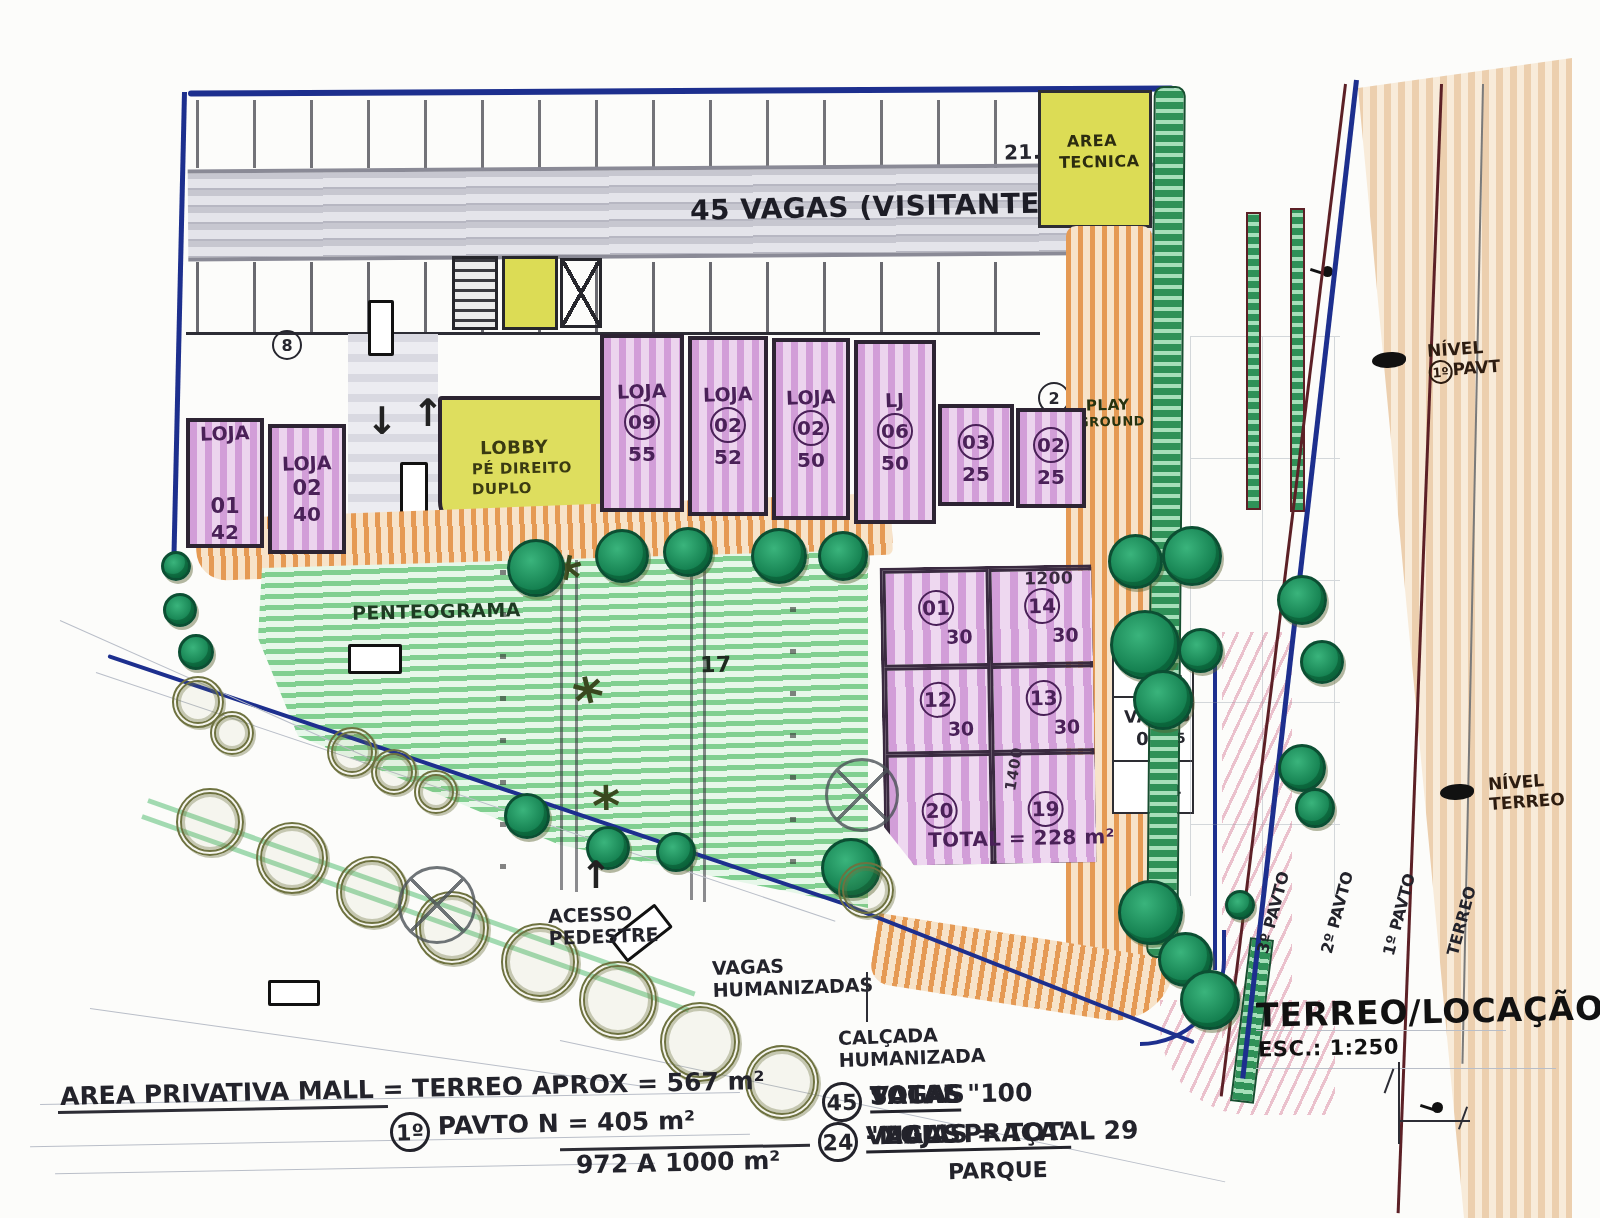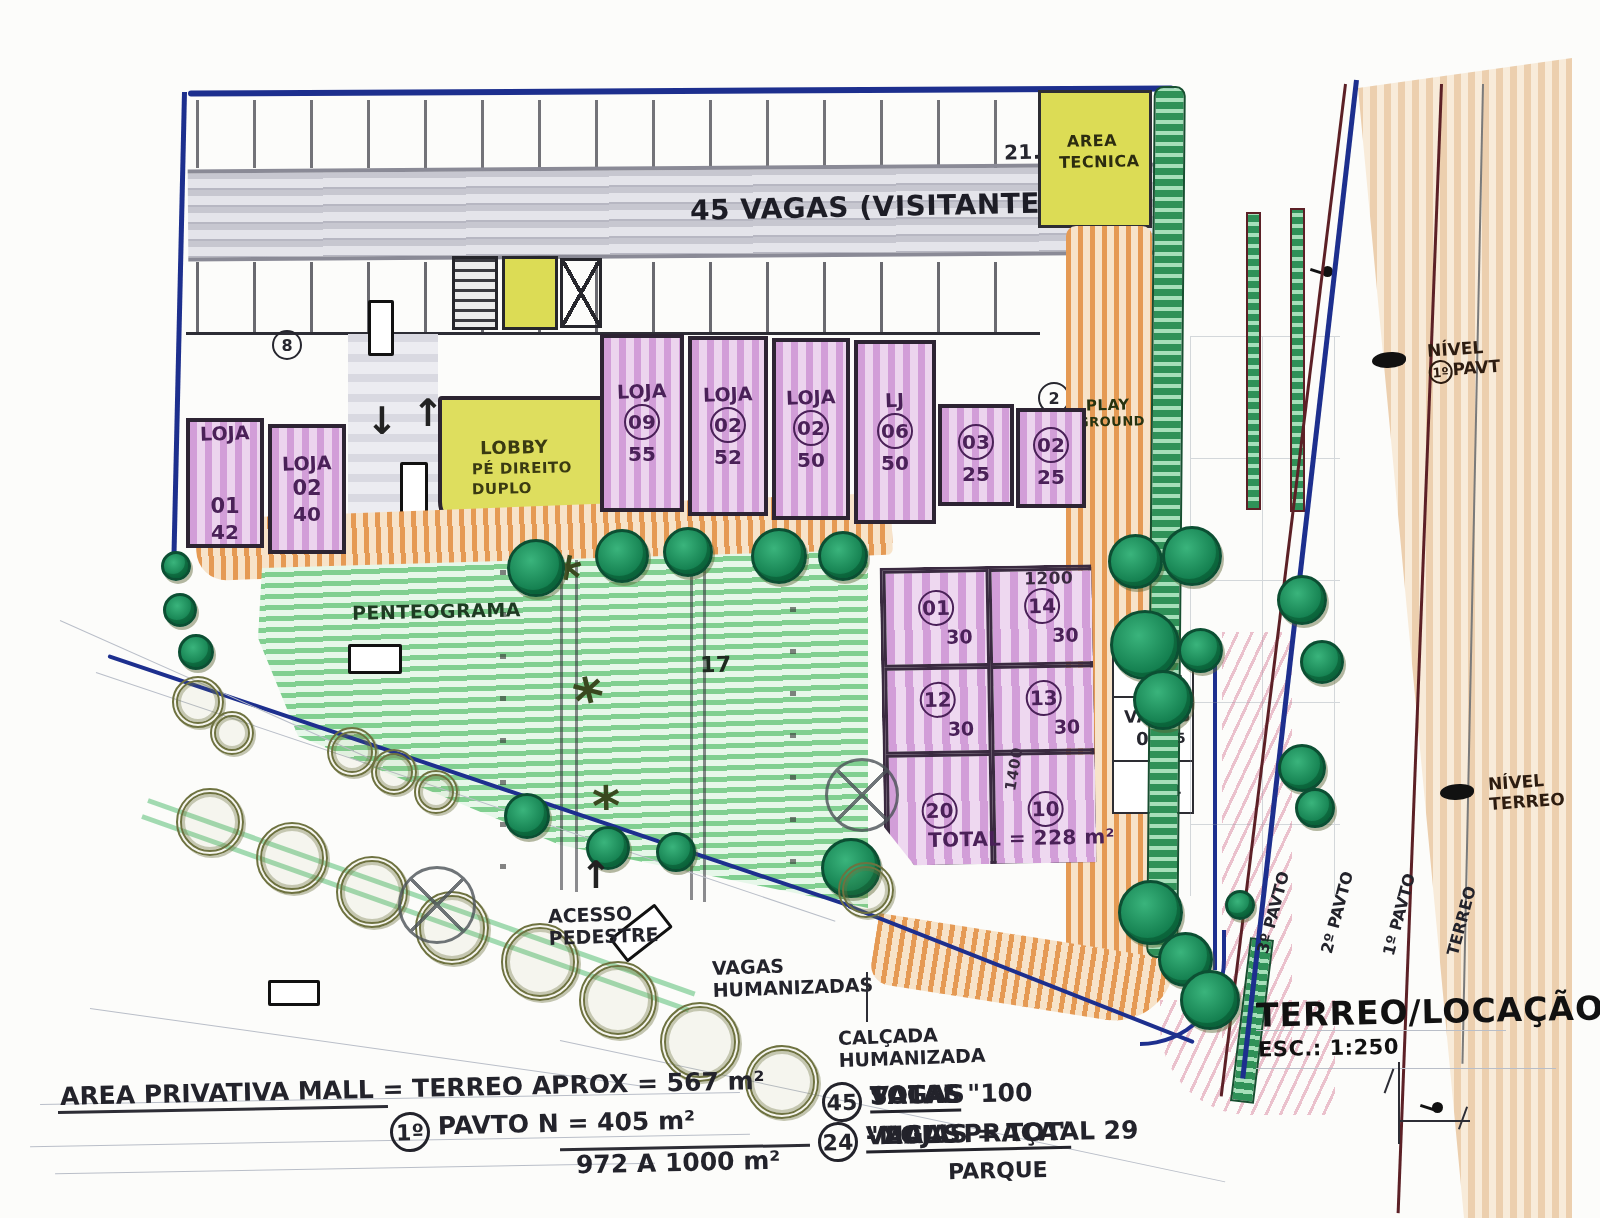--- a/index.html
+++ b/index.html
@@ -174,21 +174,21 @@
       <div class="ar" style="position:static;">30</div>
     </div>
     <div class="cell" style="left:106px;top:97px;width:106px;height:87px;">
       <div class="circ">13</div>
       <div class="ar" style="position:static;">30</div>
     </div>
     <div class="cell" style="left:0;top:184px;width:106px;height:114px;">
       <div class="circ">20</div>
     </div>
     <div class="cell" style="left:106px;top:184px;width:106px;height:114px;">
-      <div class="circ">10</div>
+      <div class="circ">19</div>
     </div>
   </div>
   <div class="hw" style="left:1024px;top:568px;font-size:17px;color:#3a2a40;">1200</div>
   <div class="hw" style="left:992px;top:760px;font-size:15px;color:#3a2a40;transform:rotate(-80deg);">1400</div>
   <div class="hw" style="left:928px;top:826px;font-size:20px;color:#4a2158;">TOTAL = 228 m²</div>
 
   <div style="left:1112px;top:652px;width:82px;height:162px;background:#fff;border:2.5px solid #2d2d33;">
     <div style="left:0;top:0;width:100%;height:44px;border-bottom:2.5px solid #2d2d33;">
       <div class="hw" style="right:8px;top:18px;font-size:15px;">6</div>
     </div>

